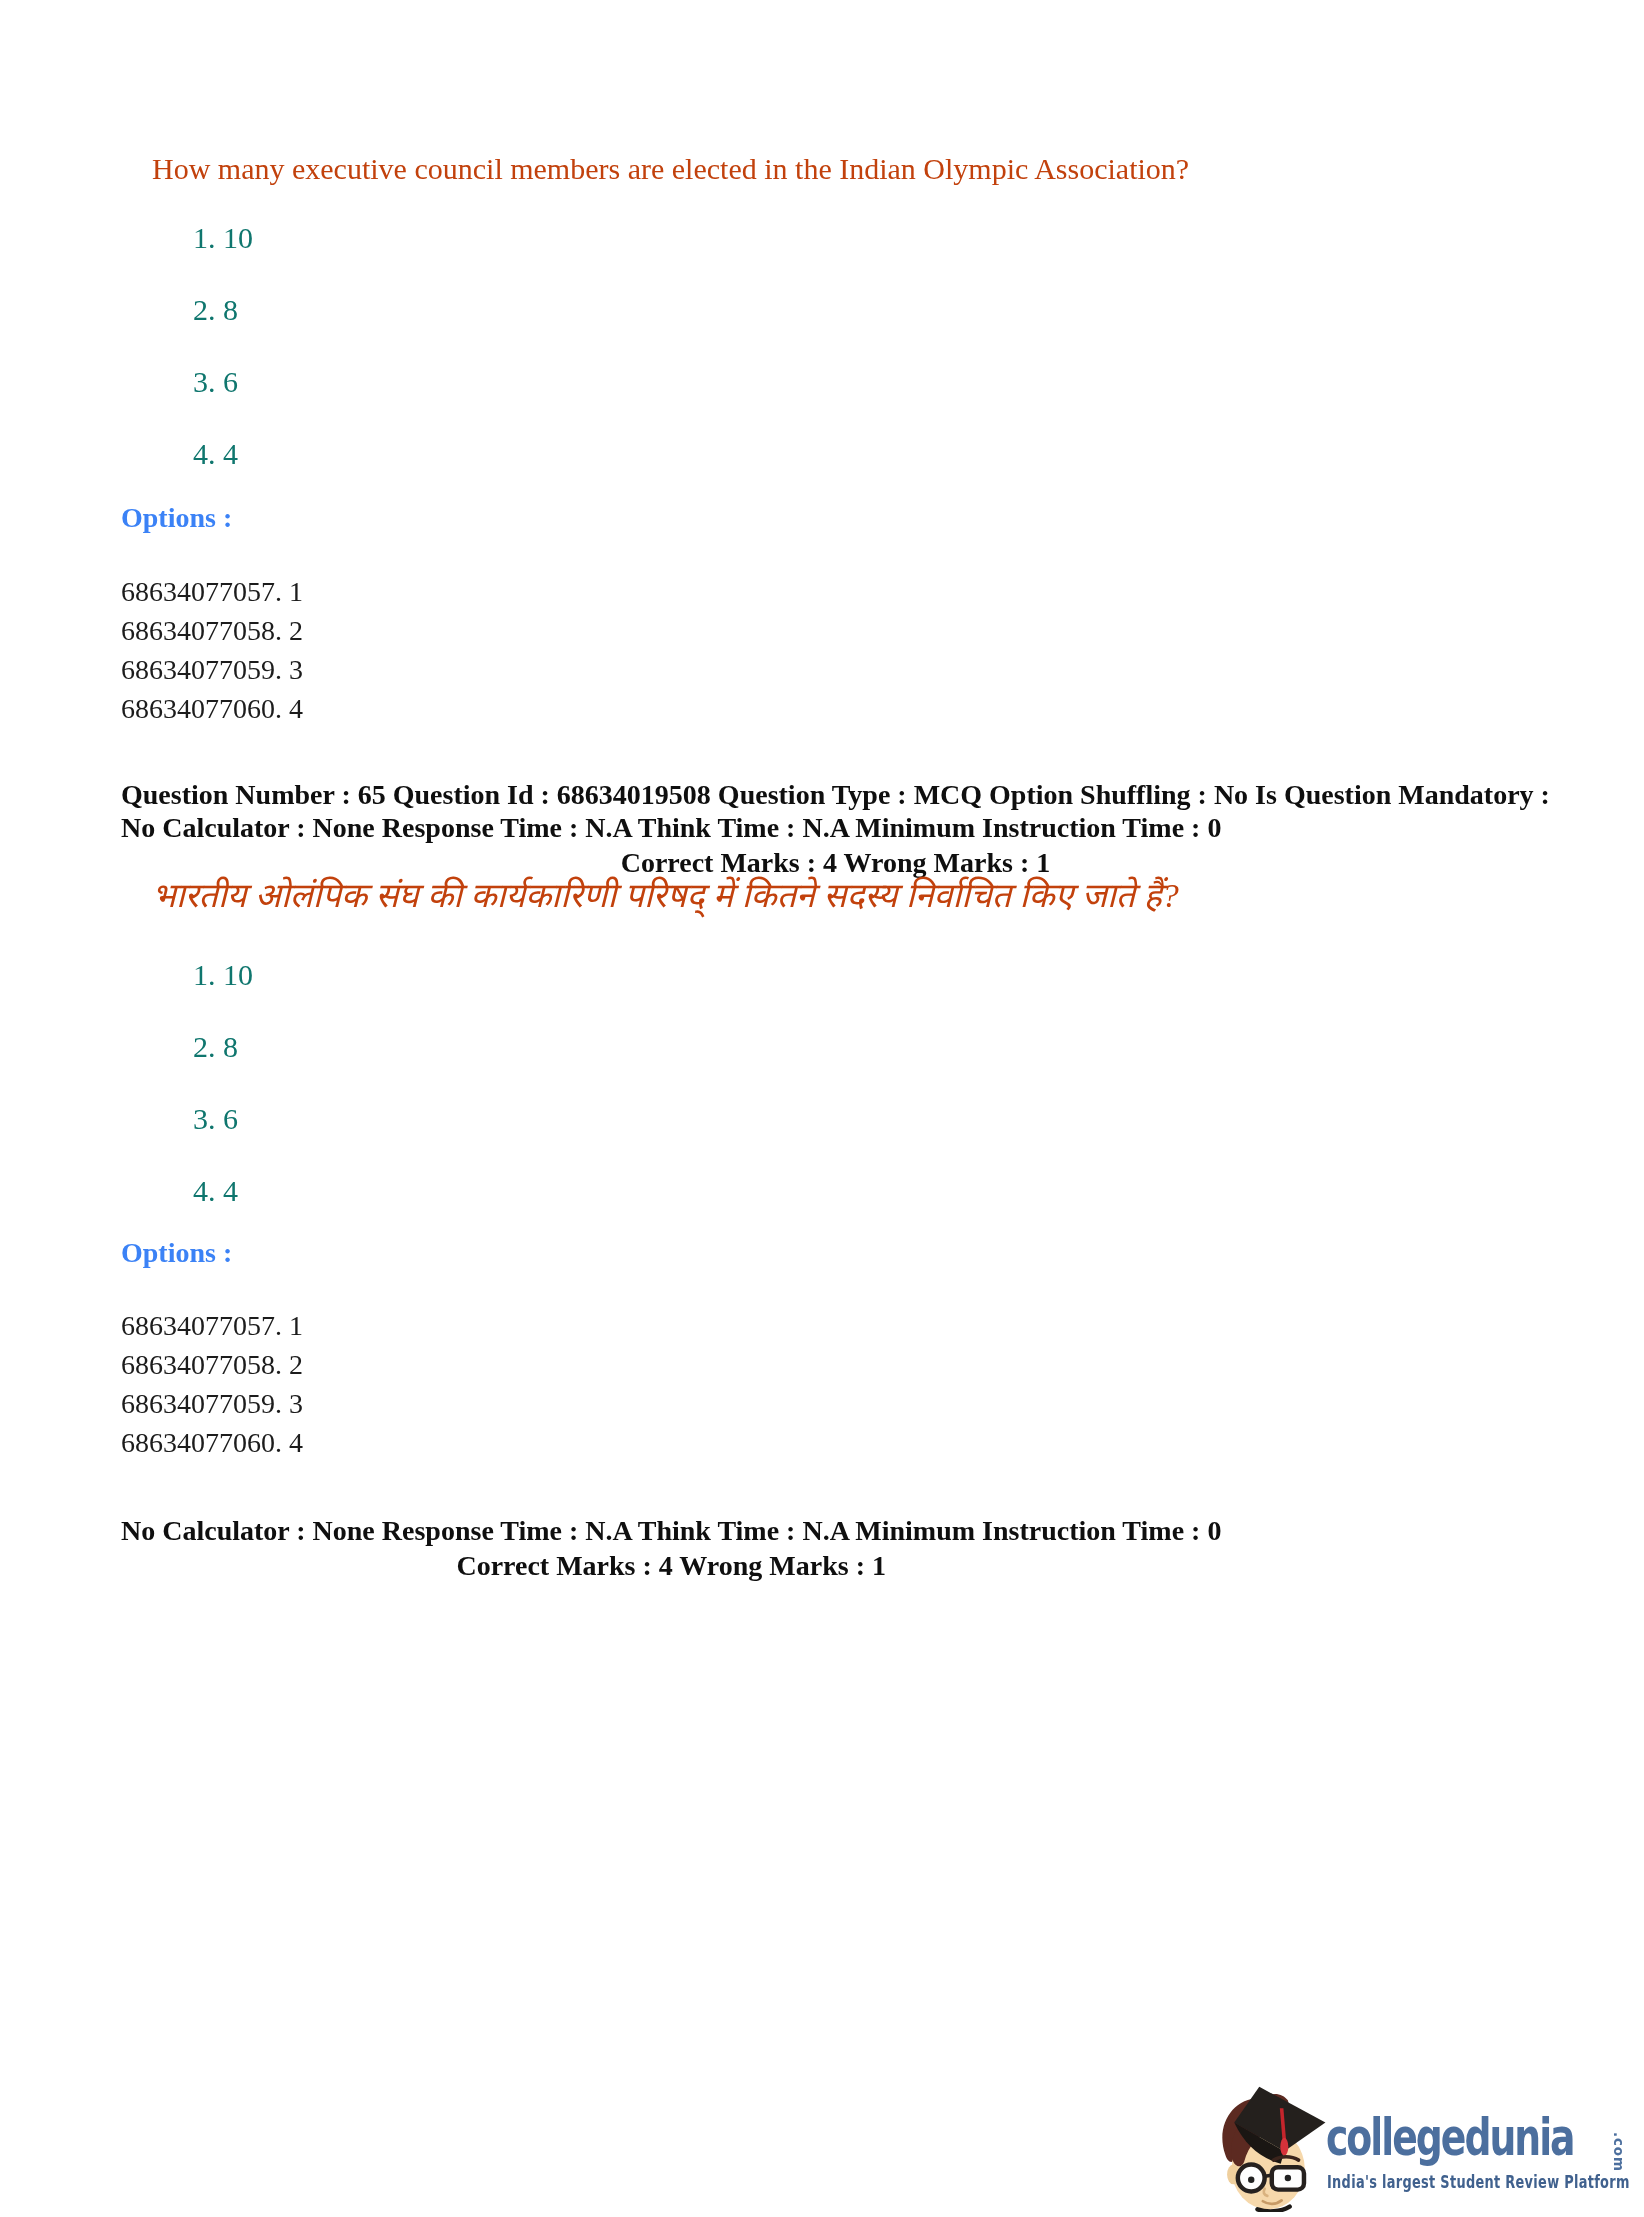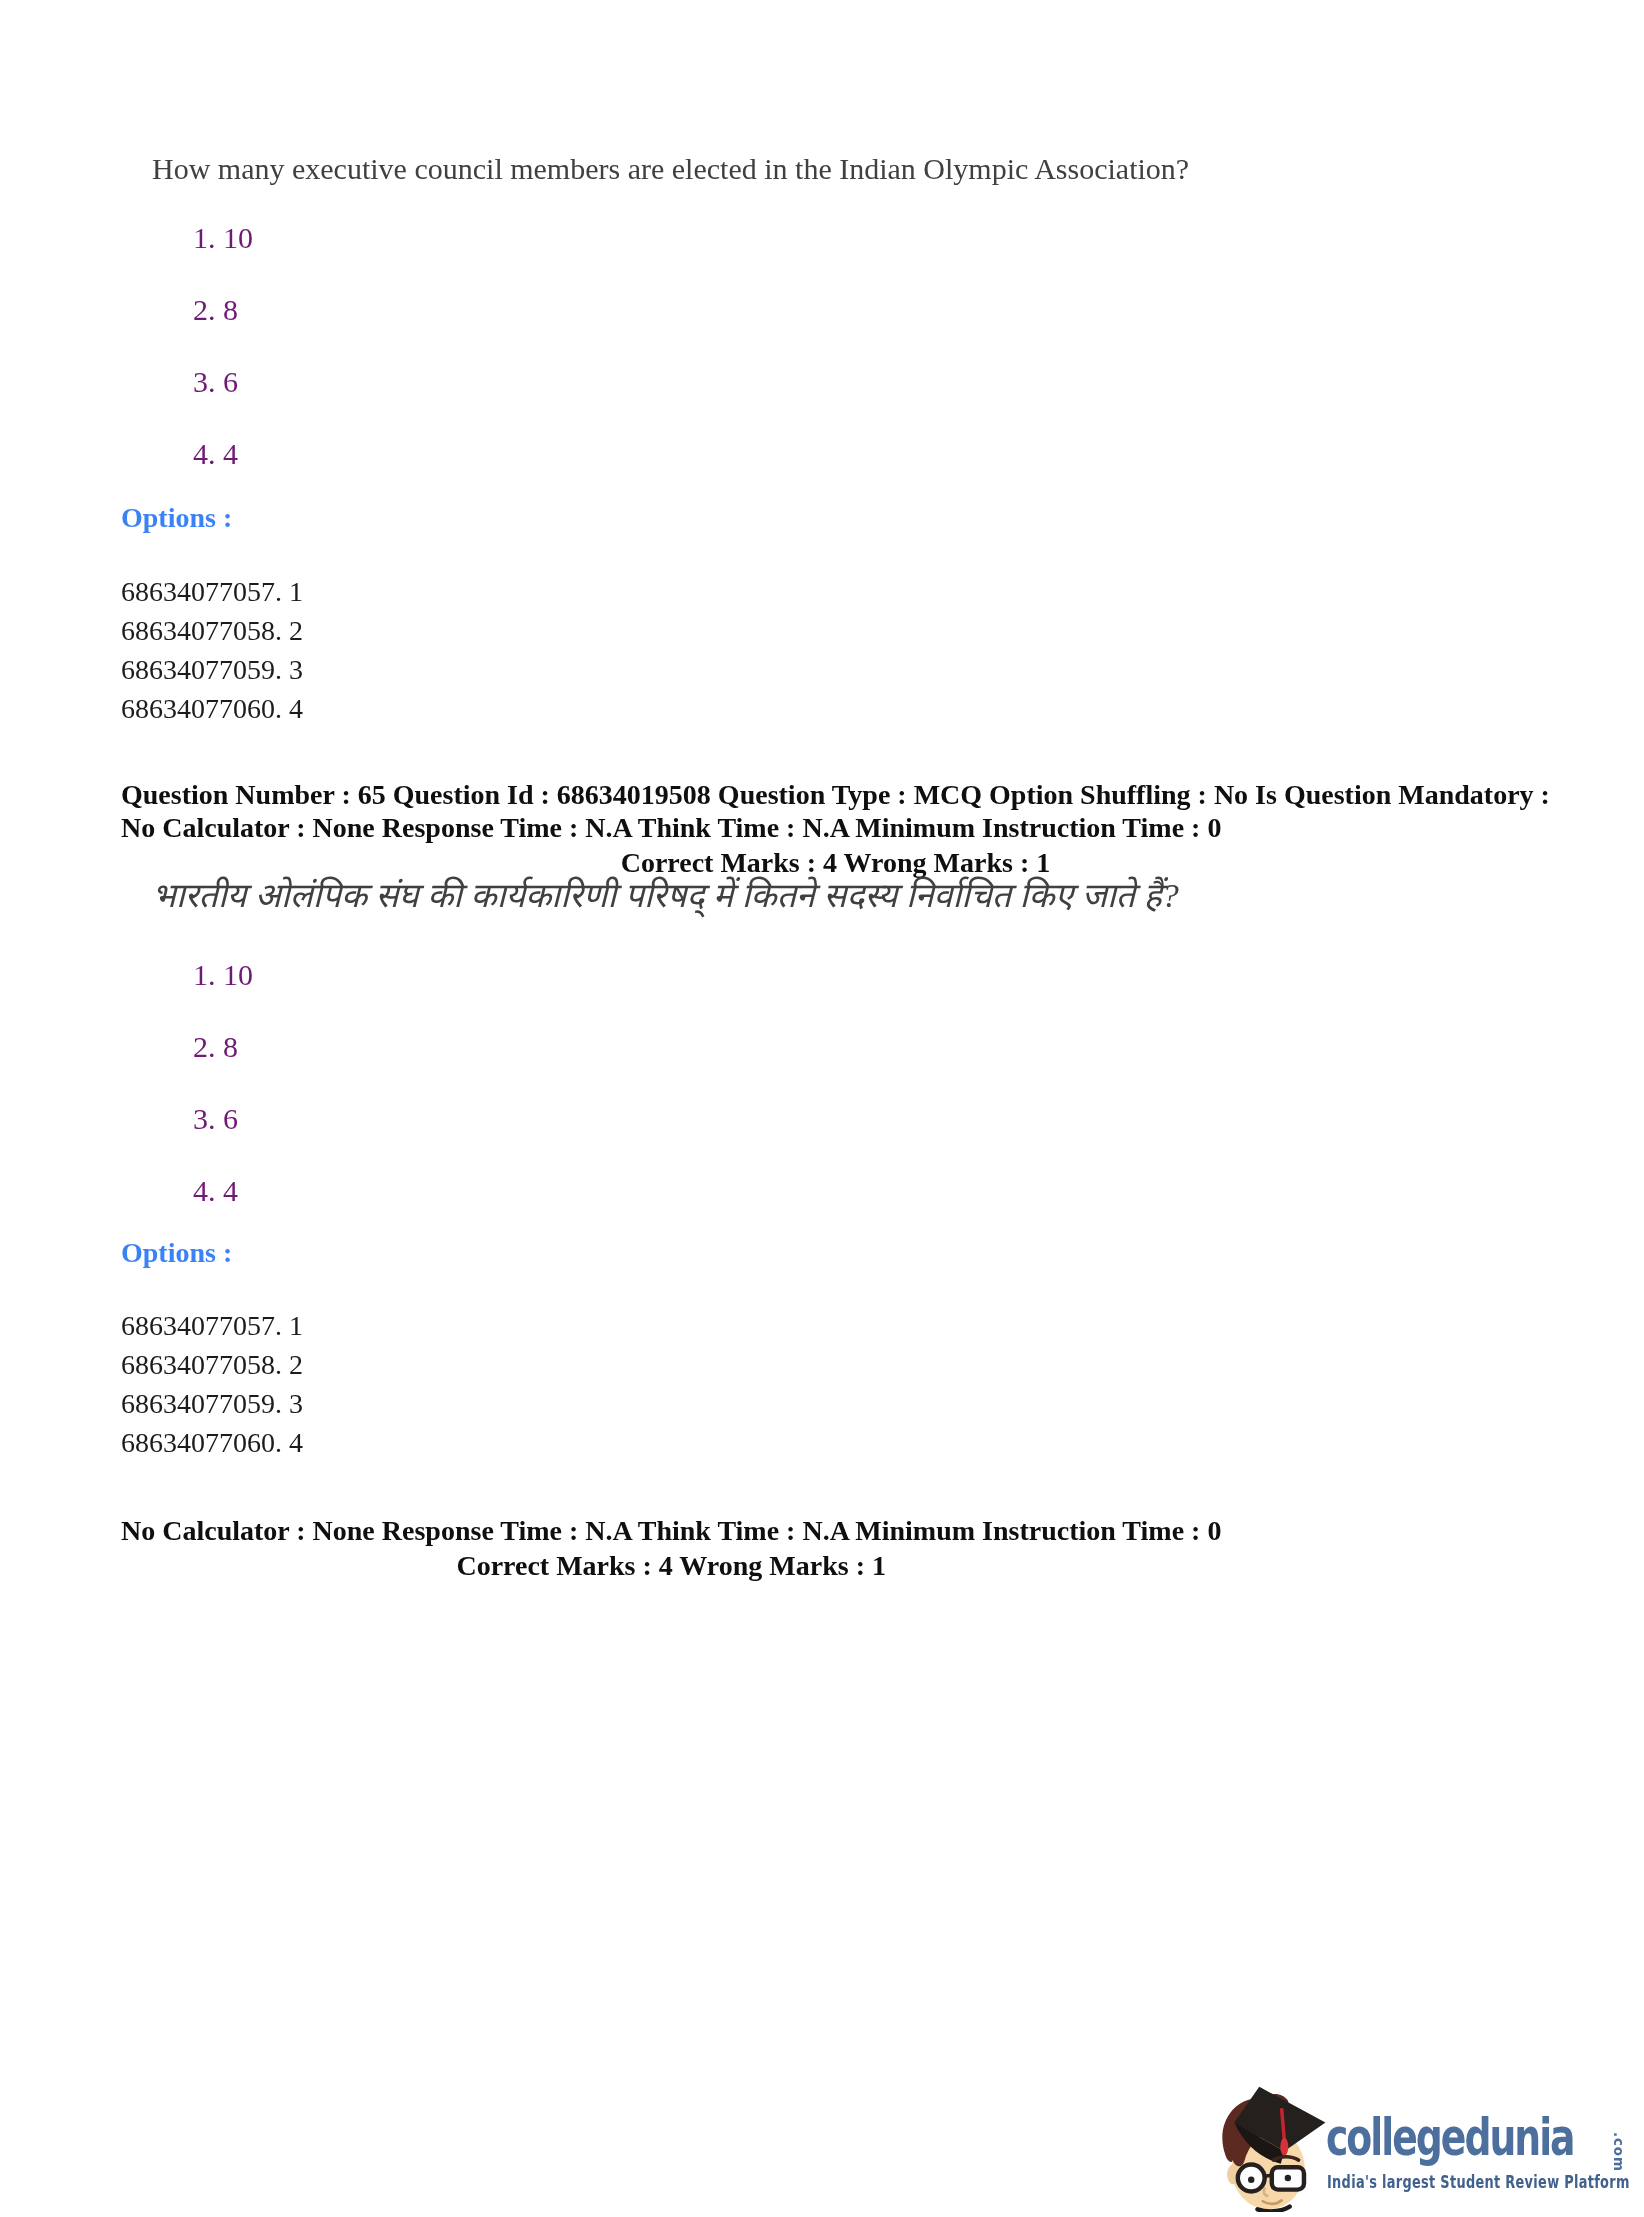--- a/index.html
+++ b/index.html
@@ -10,26 +10,26 @@
     font-family:"Liberation Serif", serif;
     color:#1a1a1a;
     overflow:hidden;
   }
   .abs { position:absolute; }
 
   .question-text {
     left:152px;
     font-size:30px;
     white-space:nowrap;
-    color:#404040;
+    color:#c2410c;
   }
   .q-en { top:152px; }
   .q-hi { top:871px; font-size:34px;font-style:italic; }
 
-  .mcq-options { left:193px; font-size:30px; color:#701a75; }
+  .mcq-options { left:193px; font-size:30px; color:#0f766e; }
   .mcq-options .mcq-opt { line-height:36px; margin-bottom:36px; white-space:nowrap; }
   .opts-en { top:220px; }
   .opts-hi { top:957px; }
 
   .options-header {
     left:121px;
     font-size:28px;
     font-weight:bold;
     color:#3b82f6;
     white-space:nowrap;

